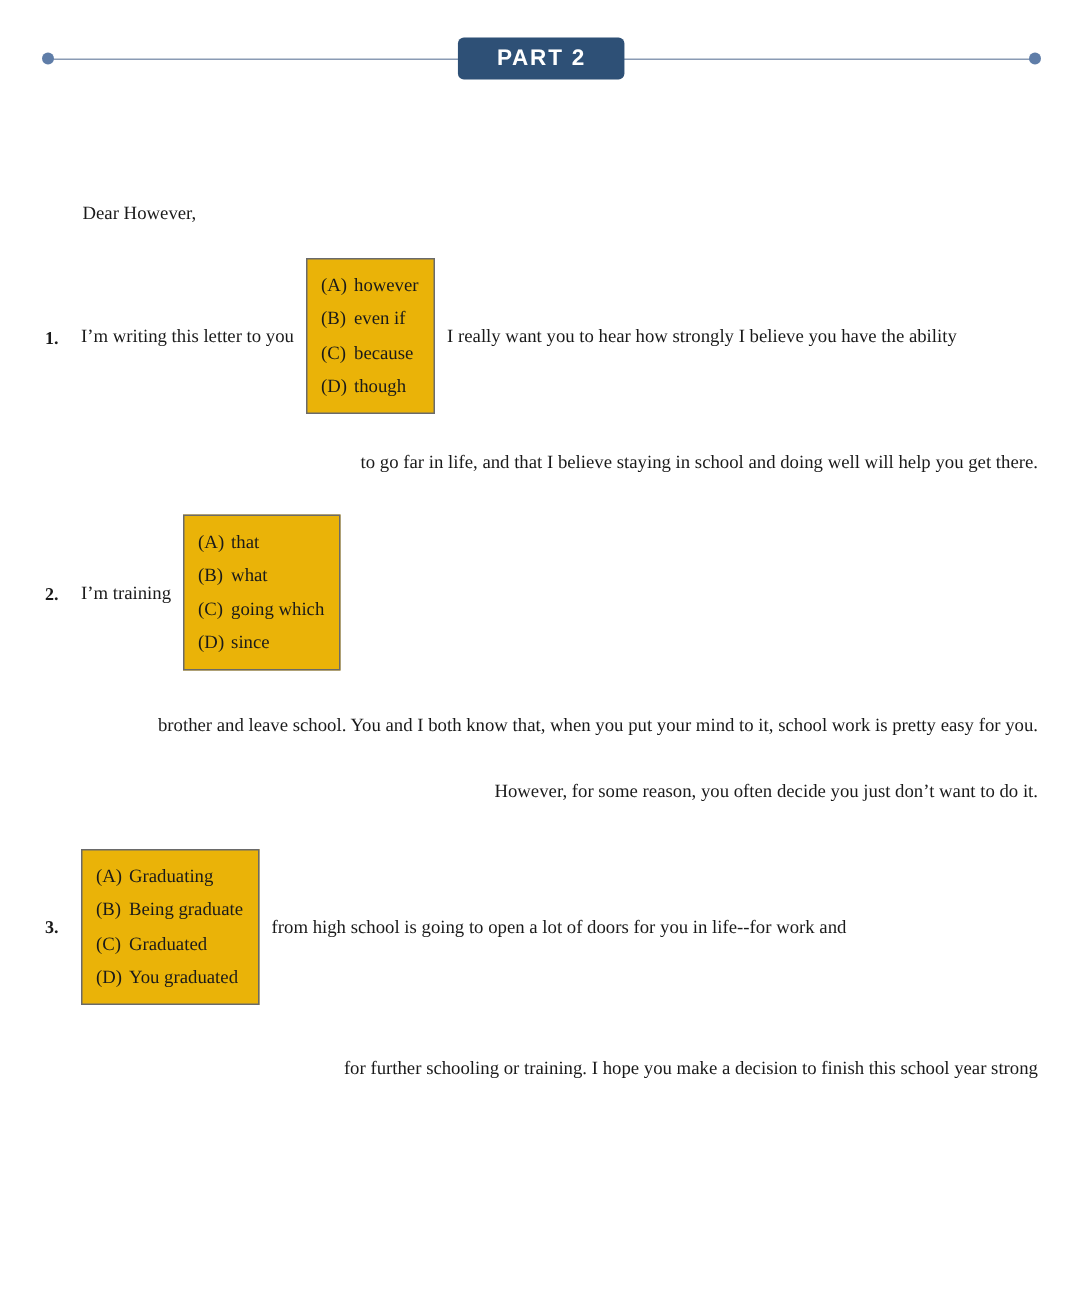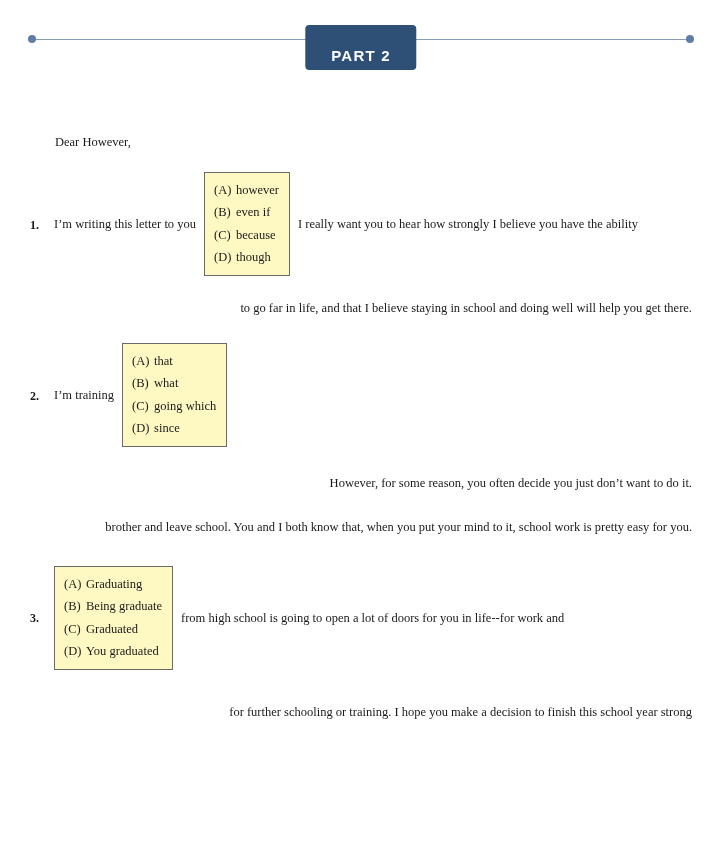--- a/index.html
+++ b/index.html
@@ -44,21 +44,21 @@
     position: absolute;
     top: 25px;
     left: 50%;
     transform: translateX(-50%);
     background: #2e5076;
     color: #ffffff;
     font-family: "Liberation Sans", sans-serif;
     font-weight: bold;
     font-size: 15px;
     letter-spacing: 1.2px;
-    padding: 22px 26px 6px 26px;
+    padding: 5px 26px 6px 26px;
     border-radius: 4px;
     white-space: nowrap;
     text-align: right;
   }
 
   
   .sheet {
     position: relative;
     padding: 0 30px;
   }
@@ -95,21 +95,21 @@
   }
   .q-text.pre { padding-right: 8px; }
   .q-text.post { padding-left: 8px; }
 
   .choice-box {
     border: 1px solid #6a6a6a;
     padding: 6px 10px 7px 9px;
     font-size: 12.5px;
     line-height: 1.78;
     display: inline-block;
-    background: #fef9c3;
+    background: #eab308;
   }
   .choice-line {
     white-space: nowrap;
   }
   .choice-letter {
     display: inline-block;
     min-width: 22px;
   }
 
   .para {
@@ -178,23 +178,23 @@
       </div>
       <div class="choice-line">
         <span class="choice-letter">(C)</span><span>going which</span>
       </div>
       <div class="choice-line">
         <span class="choice-letter">(D)</span><span>since</span>
       </div>
     </div>
   </div>
 
+  <div class="para para2">brother and leave school. You and I both know that, when you put your mind to it, school work is pretty easy for you.</div>
+
   <div class="para para3">However, for some reason, you often decide you just don’t want to do it.</div>
-
-  <div class="para para2">brother and leave school. You and I both know that, when you put your mind to it, school work is pretty easy for you.</div>
 
   <div class="q-row row3">
     <div class="q-num">3.</div>
     <div class="choice-box">
       <div class="choice-line">
         <span class="choice-letter">(A)</span><span>Graduating</span>
       </div>
       <div class="choice-line">
         <span class="choice-letter">(B)</span><span>Being graduate</span>
       </div>

